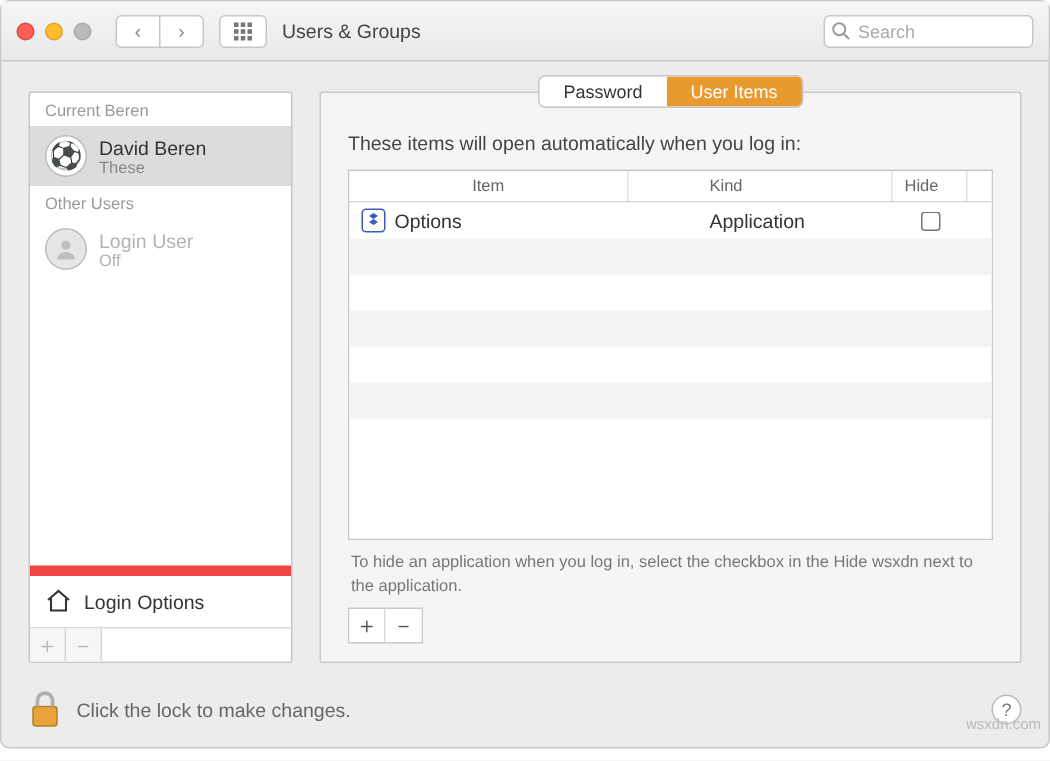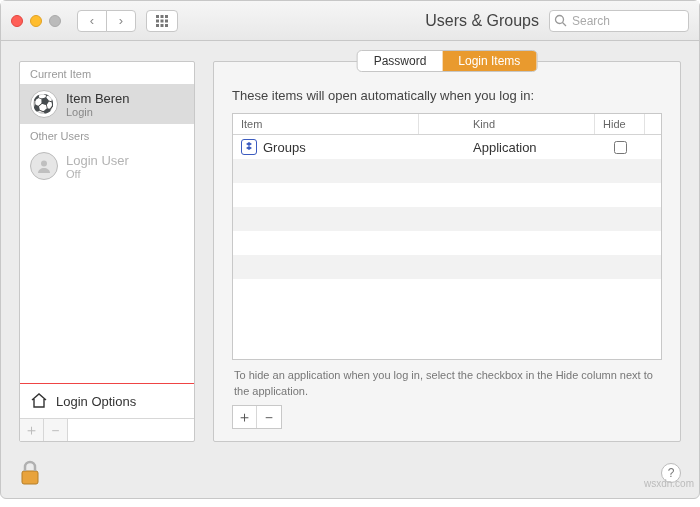--- a/index.html
+++ b/index.html
@@ -41,21 +41,21 @@
     background:#fff; border:1px solid #c7c7c7;
     display:flex;align-items:center;justify-content:center;
     color:#888; font-size:13px;
   }
   .navbtn:first-child{border-radius:4px 0 0 4px;}
   .navbtn:last-child{border-radius:0 4px 4px 0;margin-left:-1px;}
   .gridbtn {
     width:32px;height:22px;background:#fff;border:1px solid #c7c7c7;border-radius:4px;
     display:flex;align-items:center;justify-content:center;
   }
-  .title { flex:1; text-align:right; font-size:16px; color:#444; }
+  .title { flex:1; text-align:left; font-size:13px; color:#444; }
   .searchwrap { width:140px; position:relative;}
   .search {
     width:100%; height:22px; border:1px solid #c7c7c7; border-radius:4px;
     padding-left:22px; font-size:12px; background:#fff;
   }
   .search::placeholder{color:#aaa;}
   .searchwrap svg{position:absolute;left:5px;top:4px;}
 
   .content {
     flex:1; display:flex; gap:18px; padding:20px 18px 10px 18px;
@@ -77,21 +77,21 @@
     background:#fff; border:1px solid #bbb;
     display:flex;align-items:center;justify-content:center;
   }
   .soccer{ font-size:18px; }
   .guesticon{ background:#e6e6e6; }
   .sb-user .nm{ font-size:13px; color:#333;}
   .sb-user .sub{ font-size:11px; color:#888;}
   .sb-user.dim .nm,.sb-user.dim .sub{ color:#b3b3b3;}
   .sidebar-flex{flex:1;}
   .login-opts {
-    border-top:1px solid #ef4444; padding:8px 10px;
+    border-top:7px solid #ef4444; padding:8px 10px;
     display:flex; align-items:center; gap:8px; font-size:13px;
   }
   .sb-pm { border-top:1px solid #d7d7d7; display:flex; }
   .pm {
     width:24px;height:22px;border-right:1px solid #d7d7d7;
     display:flex;align-items:center;justify-content:center;
     color:#bcbcbc; font-size:15px; background:#f6f6f6;
   }
 
   .mainpane {
@@ -107,21 +107,21 @@
   .tab { padding:2px 16px; font-size:12px; display:flex;align-items:center; }
   .tab.active { background:#e99a2e; color:#fff; }
   .mainpane-inner{ padding:26px 18px 12px 18px; flex:1; display:flex; flex-direction:column;}
   .intro{ font-size:13px; color:#444; margin-bottom:10px;}
   .table {
     border:1px solid #c8c8c8; background:#fff; flex:1; display:flex; flex-direction:column;
     min-height:190px;
   }
   .thead { display:flex; border-bottom:1px solid #d3d3d3; background:#fff; font-size:11px; color:#666;}
   .th { padding:4px 8px; border-right:1px solid #e2e2e2;}
-  .th-item{flex:1;}
+  .th-item{flex:1;text-align:center;}
   .th-kind{width:130px;margin-left:46px;}
   .th-hide{width:50px;}
   .th-scroll{width:14px;border-right:none;}
   .tbody{ flex:1; background:#fff;}
   .row{display:flex; align-items:center; height:24px;}
   .row:nth-child(even){background:#f2f2f2;}
   .cell{padding:0 8px; font-size:13px;}
   .c-item{flex:1; display:flex; align-items:center; gap:6px;}
   .c-kind{width:130px;margin-left:47px;}
   .c-hide{width:50px; display:flex; justify-content:center;}
@@ -180,28 +180,28 @@
       <svg width="13" height="13" viewBox="0 0 13 13">
           <circle cx="5.5" cy="5.5" r="4" fill="none" stroke="#999" stroke-width="1.3"></circle>
           <line x1="8.5" y1="8.5" x2="12" y2="12" stroke="#999" stroke-width="1.3"></line>
         </svg>
       <input class="search" placeholder="Search" style="">
     </div>
   </div>
 
   <div class="content">
     <div class="sidebar">
-      <div class="sb-section-h">Current Item</div>
+      <div class="sb-section-h">Current Beren</div>
       <div class="sb-user sel">
         <div class="avatar">
             <span class="soccer">⚽</span>
           </div>
         <div>
-          <div class="nm">Item Beren</div>
-          <div class="sub">Login</div>
+          <div class="nm">David Beren</div>
+          <div class="sub">These</div>
         </div>
       </div>
       <div class="sb-section-h">Other Users</div>
       <div class="sb-user dim">
         <div class="avatar guesticon">
           <svg width="16" height="16" viewBox="0 0 16 16">
               <circle cx="8" cy="5.5" r="3" fill="#bfbfbf"></circle>
               <path d="M2 15c0-3 3-5 6-5s6 2 6 5" fill="#bfbfbf"></path>
             </svg>
         </div>
@@ -219,67 +219,68 @@
       </div>
       <div class="sb-pm">
         <div class="pm">＋</div>
         <div class="pm">－</div>
       </div>
     </div>
 
     <div class="mainpane">
       <div class="tabs">
         <div class="tab">Password</div>
-        <div class="tab active">Login Items</div>
+        <div class="tab active">User Items</div>
       </div>
       <div class="mainpane-inner">
         <div class="intro">These items will open automatically when you log in:</div>
         <div class="table">
           <div class="thead">
             <div class="th th-item">Item</div>
             <div class="th th-kind">Kind</div>
             <div class="th th-hide">Hide</div>
             <div class="th th-scroll"></div>
           </div>
           <div class="tbody">
             <div class="row">
               <div class="cell c-item">
                 <span class="dbicon">
                   <svg width="10" height="10" viewBox="0 0 10 10">
                       <path d="M2 2 L5 0 L8 2 L5 4 Z M2 6 L5 4 L8 6 L5 8 Z" fill="#3b5bbf"></path>
                     </svg>
                 </span>
-                <span>Groups</span>
+                <span>Options</span>
               </div>
               <div class="cell c-kind">Application</div>
               <div class="cell c-hide">
                   <input type="checkbox" style="">
                 </div>
               <div class="cell c-scroll"></div>
             </div>
             <div class="row"></div>
               <div class="row"></div>
               <div class="row"></div>
             <div class="row"></div>
               <div class="row"></div>
               <div class="row"></div>
           </div>
         </div>
-        <div class="hint">To hide an application when you log in, select the checkbox in the Hide column next to the application.</div>
+        <div class="hint">To hide an application when you log in, select the checkbox in the Hide wsxdn next to the application.</div>
         <div class="main-pm">
           <div class="pm">＋</div>
           <div class="pm">－</div>
         </div>
       </div>
     </div>
   </div>
 
   <div class="footer">
     <svg width="22" height="26" viewBox="0 0 22 26">
       <rect x="3" y="11" width="16" height="13" rx="2" fill="#e8a33c" stroke="#b57e28"></rect>
       <path d="M6 11 V7 a5 5 0 0 1 10 0 V11" fill="none" stroke="#b0b0b0" stroke-width="2.5"></path>
     </svg>
+    <span style="color:#666;">Click the lock to make changes.</span>
     <div class="help">
         <span>?</span>
       </div>
   </div>
 </div>
 <div class="watermark">wsxdn.com</div>
 
 </body></html>

